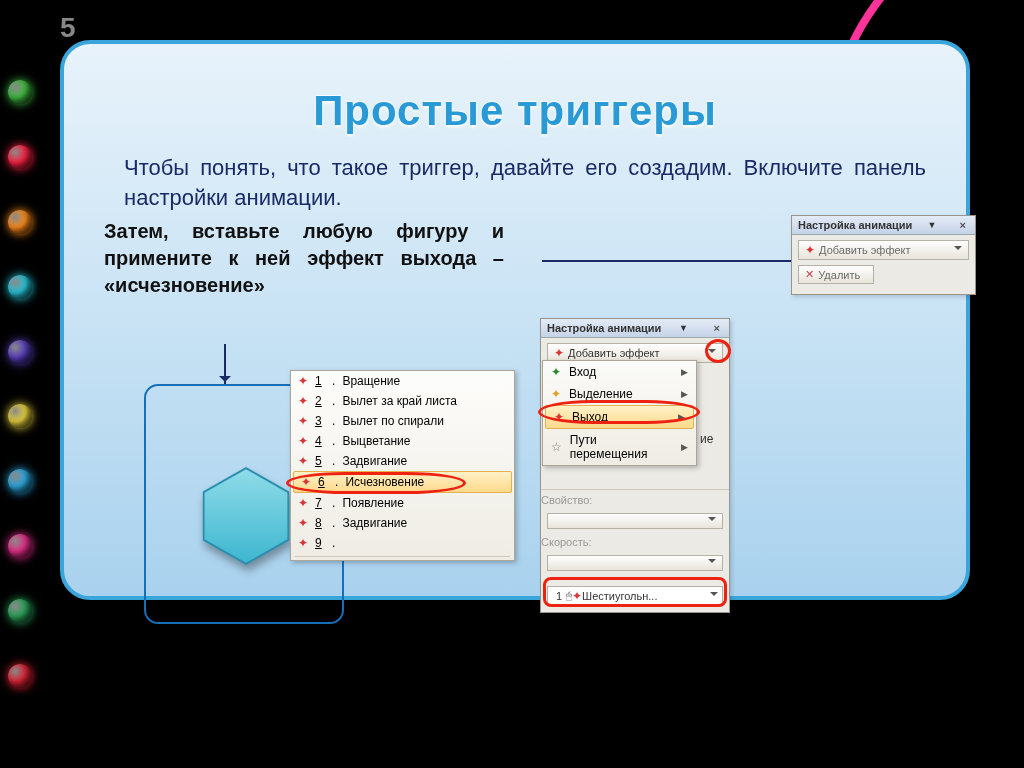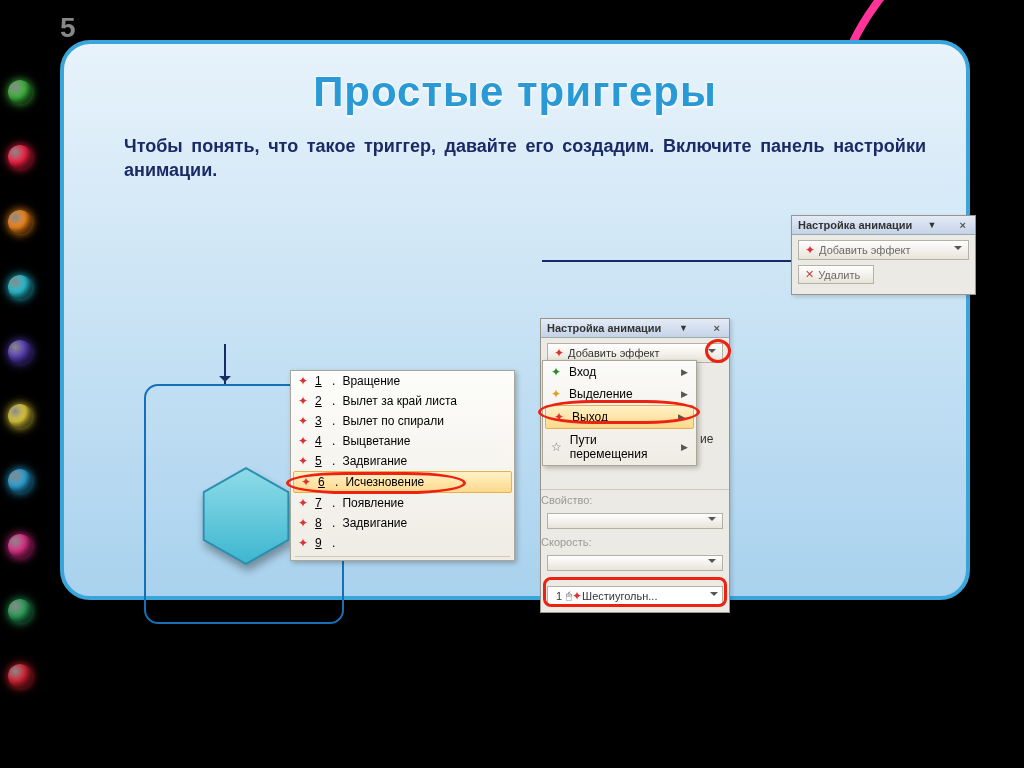--- a/index.html
+++ b/index.html
@@ -37,35 +37,35 @@
   }
 
   
   .card {
     position:absolute;
     left:60px; top:40px;
     width:910px; height:560px;
     background: linear-gradient(180deg,#e8f3fb 0%, #a9d2ee 100%);
     border-radius:30px;
     border:4px solid #3aa5db;
-    padding:16px 30px;
+    padding:35px 30px;
   }
   .title {
     text-align:center;
     font-size:42px;
     font-weight:800;
     letter-spacing:1px;
     color:#2a9ad6;
     text-shadow:0 2px 3px #fff, 0 -1px 0 #fff;
     margin:8px 0 18px;
   }
   .intro {
     color:#1a2a66;
-    font-size:18px;
-    font-weight:700;
+    font-size:22px;
+    font-weight:400;
     text-align:justify;
     margin:0 10px 6px 30px;
     line-height:1.35;
   }
   .second-text {
     color:#111;
     font-size:20px;
     font-weight:600;
     text-align:justify;
     width:400px;
@@ -208,20 +208,21 @@
     <div class="ball" style="background: radial-gradient(circle at 30% 30%, rgba(255, 255, 255, 0.533), rgb(230, 46, 138) 45%, rgb(0, 0, 0) 130%); color: rgb(230, 46, 138);"></div>
     <div class="ball" style="background: radial-gradient(circle at 30% 30%, rgba(255, 255, 255, 0.533), rgb(42, 164, 90) 45%, rgb(0, 0, 0) 130%); color: rgb(42, 164, 90);"></div>
     <div class="ball" style="background: radial-gradient(circle at 30% 30%, rgba(255, 255, 255, 0.533), rgb(221, 34, 51) 45%, rgb(0, 0, 0) 130%); color: rgb(221, 34, 51);"></div>
   </div>
 
 <div class="badge5">5</div>
 
 <div class="card">
   <div class="title">Простые триггеры</div>
   <div class="intro">Чтобы понять, что такое триггер, давайте его создадим.  Включите панель настройки анимации.</div>
+  <div class="second-text">Затем, вставьте любую фигуру и примените к ней эффект выхода – «исчезновение»</div>
 
   <div class="arrow-down"></div>
 
   <div class="sample-box">
     <div class="hexagon">
       <svg viewBox="0 0 100 112" width="92" height="104">
         <polygon points="50,4 96,30 96,82 50,108 4,82 4,30" fill="url(#g)" stroke="#2a8faf" stroke-width="2"></polygon>
         <defs>
           <linearGradient id="g" x1="0" y1="0" x2="0" y2="1">
             <stop offset="0" stop-color="#8fdce8"></stop>

